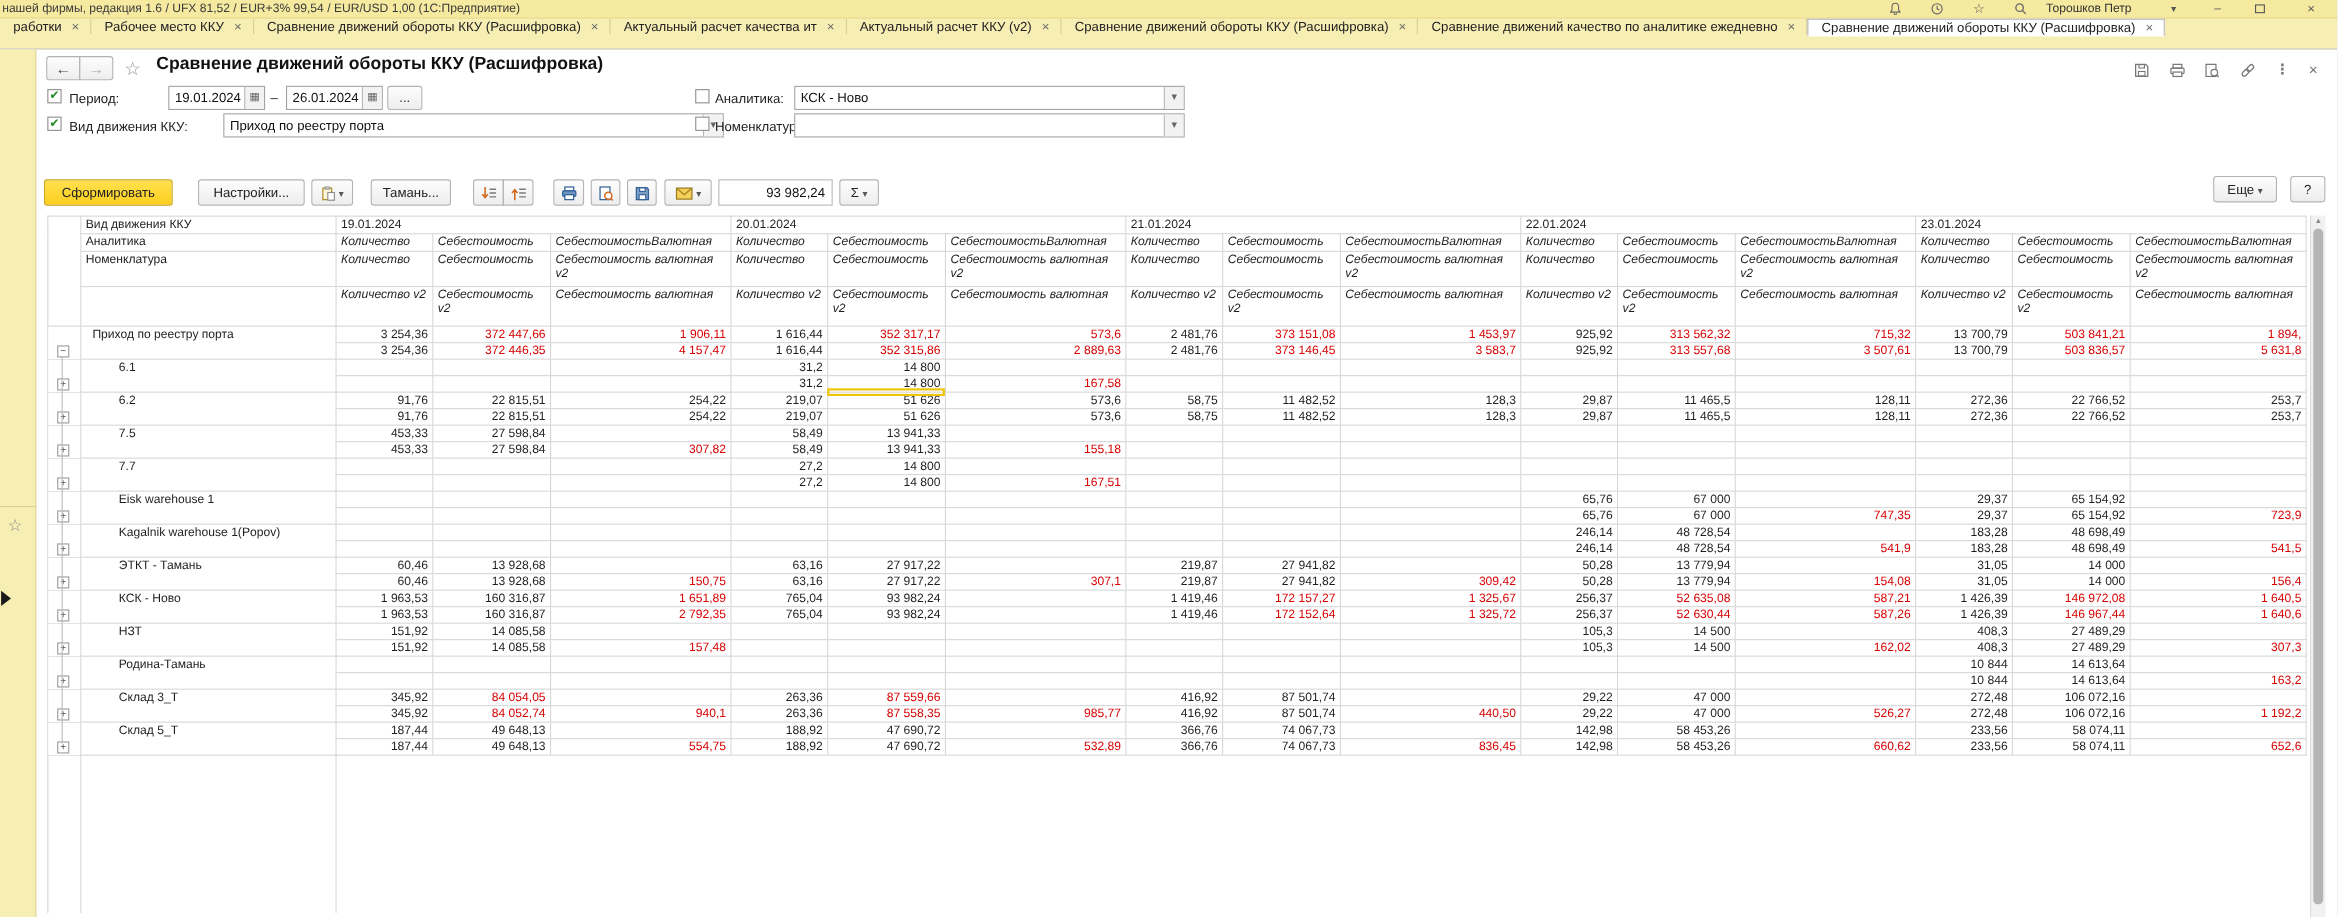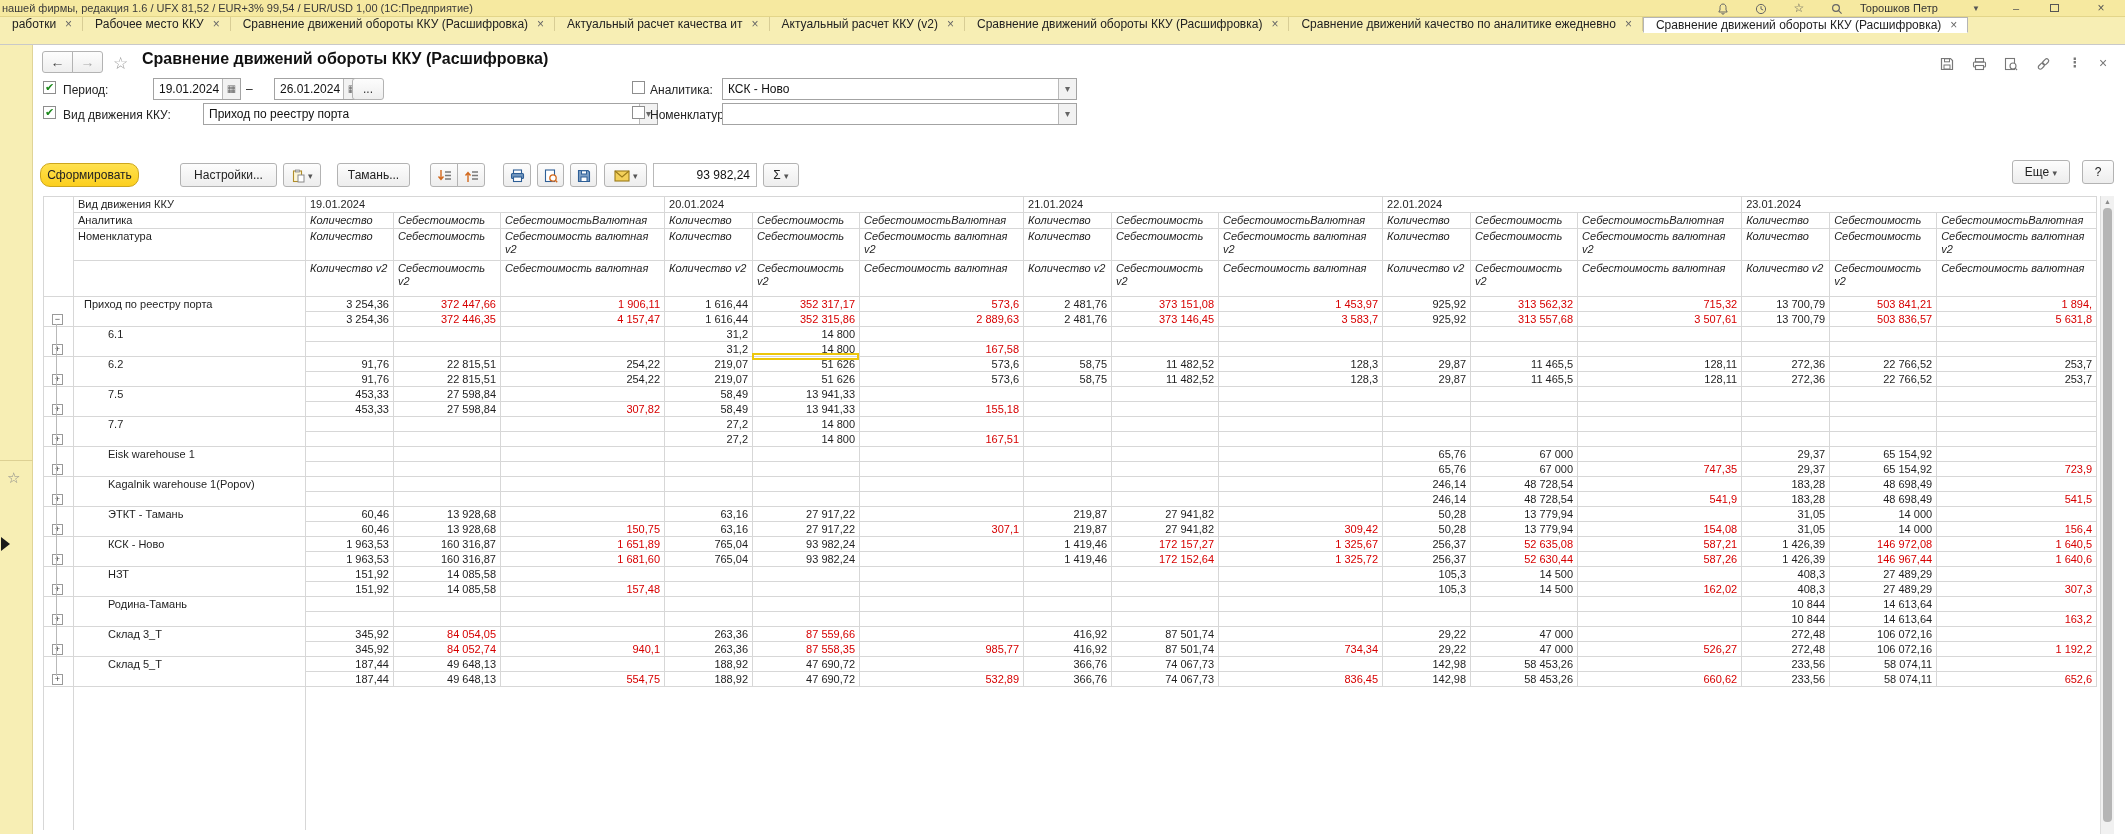--- a/index.html
+++ b/index.html
@@ -37,21 +37,21 @@
   
   .chk { position:absolute; width:13px; height:13px; background:#fff; border:1px solid #8e8e8e; font-size:11px; line-height:11px; text-align:center; color:#1c8a1c; font-weight:bold; cursor:pointer; }
   .flabel { position:absolute; font-size:12px; color:#222; }
   .field { position:absolute; height:22px; background:#fff; border:1px solid #a3a3a3; font-size:12px; color:#111; line-height:20px; padding-left:5px; white-space:nowrap; overflow:hidden; }
   .field .sidebtn { position:absolute; right:0; top:0; width:18px; height:20px; border-left:1px solid #b9b9b9; background:#f2f2f2; text-align:center; color:#666; font-size:10px; line-height:20px; cursor:pointer; }
   .smallbtn { position:absolute; height:22px; background:linear-gradient(#fdfdfd,#eee); border:1px solid #b3b3b3; border-radius:3px; font-size:12px; text-align:center; color:#333; cursor:pointer; }
 
   
   .tbtn { position:absolute; top:163px; height:24px; background:linear-gradient(#fdfdfd,#ededed); border:1px solid #b3b3b3; border-radius:3px; font-size:12px; color:#222; text-align:center; line-height:22px; cursor:pointer; white-space:nowrap; }
   .tbtn.icon { padding:0; }
-  #btn-generate { left:40px; width:99px; background:linear-gradient(#ffe14f,#fccf1e); border-color:#cda61d; font-weight:normal;border-radius:10px; }
+  #btn-generate { left:40px; width:117px; background:linear-gradient(#ffe14f,#fccf1e); border-color:#cda61d; font-weight:normal; }
   .caret { font-size:9px; color:#555; }
   .sumbox { position:absolute; left:653px; top:163px; width:104px; height:24px; border:1px solid #b9b9b9; background:#fff; font-size:12px; color:#111; text-align:right; line-height:22px; padding-right:6px; }
   svg.mini { vertical-align:middle; }
 
   
   #grid-wrap { position:absolute; left:43px; top:196px; width:2053px; }
   table.grid { border-collapse:collapse; table-layout:fixed; width:2053px; font-size:11px; }
   table.grid th, table.grid td { border:1px solid #d7d7d7; overflow:hidden; white-space:nowrap; padding:1px 4px; vertical-align:top; font-weight:normal; text-align:left; color:#1f1f1f; background:#fff; }
   table.grid td.num { text-align:right; }
   table.grid td.red { color:#d60000; }
@@ -184,21 +184,21 @@
   <div class="hdr-ico" style="left:2064px; font-size:13px; font-weight:bold;">⋮</div>
   <div class="hdr-ico" style="left:2092px; font-size:14px;">×</div>
 
   <div class="chk" style="left:43px; top:81px;">✔</div>
   <div class="flabel" style="left:63px; top:83px;">Период:</div>
   <div class="field" style="left:153px; top:78px; width:88px;">
     <span>19.01.2024</span>
     <span class="sidebtn">▦</span>
   </div>
   <div class="flabel" style="left:246px; top:82px;">–</div>
-  <div class="field" style="left:274px; top:78px; width:88px;">
+  <div class="field" style="left:260px; top:78px; width:88px;">
     <span>26.01.2024</span>
     <span class="sidebtn">▦</span>
   </div>
   <div class="smallbtn" style="left:352px; top:78px; width:32px; line-height:20px;">...</div>
   <div class="chk" style="left:632px; top:81px;"></div>
   <div class="flabel" style="left:650px; top:83px;">Аналитика:</div>
   <div class="field" style="left:722px; top:78px; width:355px;">
     <span>КСК - Ново</span>
     <span class="sidebtn">▾</span>
   </div>
@@ -684,21 +684,21 @@
             <td class="num">256,37</td>
             <td class="num red">52 635,08</td>
             <td class="num red">587,21</td>
             <td class="num">1 426,39</td>
             <td class="num red">146 972,08</td>
             <td class="num red">1 640,5</td>
           </tr>
           <tr class="drow">
             <td class="num">1 963,53</td>
             <td class="num">160 316,87</td>
-            <td class="num red">1 681,60</td>
+            <td class="num red">2 792,35</td>
             <td class="num">765,04</td>
             <td class="num">93 982,24</td>
             <td class="num"></td>
             <td class="num">1 419,46</td>
             <td class="num red">172 152,64</td>
             <td class="num red">1 325,72</td>
             <td class="num">256,37</td>
             <td class="num red">52 630,44</td>
             <td class="num red">587,26</td>
             <td class="num">1 426,39</td>
@@ -804,21 +804,21 @@
           </tr>
           <tr class="drow">
             <td class="num">345,92</td>
             <td class="num red">84 052,74</td>
             <td class="num red">940,1</td>
             <td class="num">263,36</td>
             <td class="num red">87 558,35</td>
             <td class="num red">985,77</td>
             <td class="num">416,92</td>
             <td class="num">87 501,74</td>
-            <td class="num red">734,34</td>
+            <td class="num red">440,50</td>
             <td class="num">29,22</td>
             <td class="num">47 000</td>
             <td class="num red">526,27</td>
             <td class="num">272,48</td>
             <td class="num">106 072,16</td>
             <td class="num red">1 192,2</td>
           </tr>
           <tr class="drow">
             <td class="expcell" rowspan="2">
               <span class="expbox">+</span>

